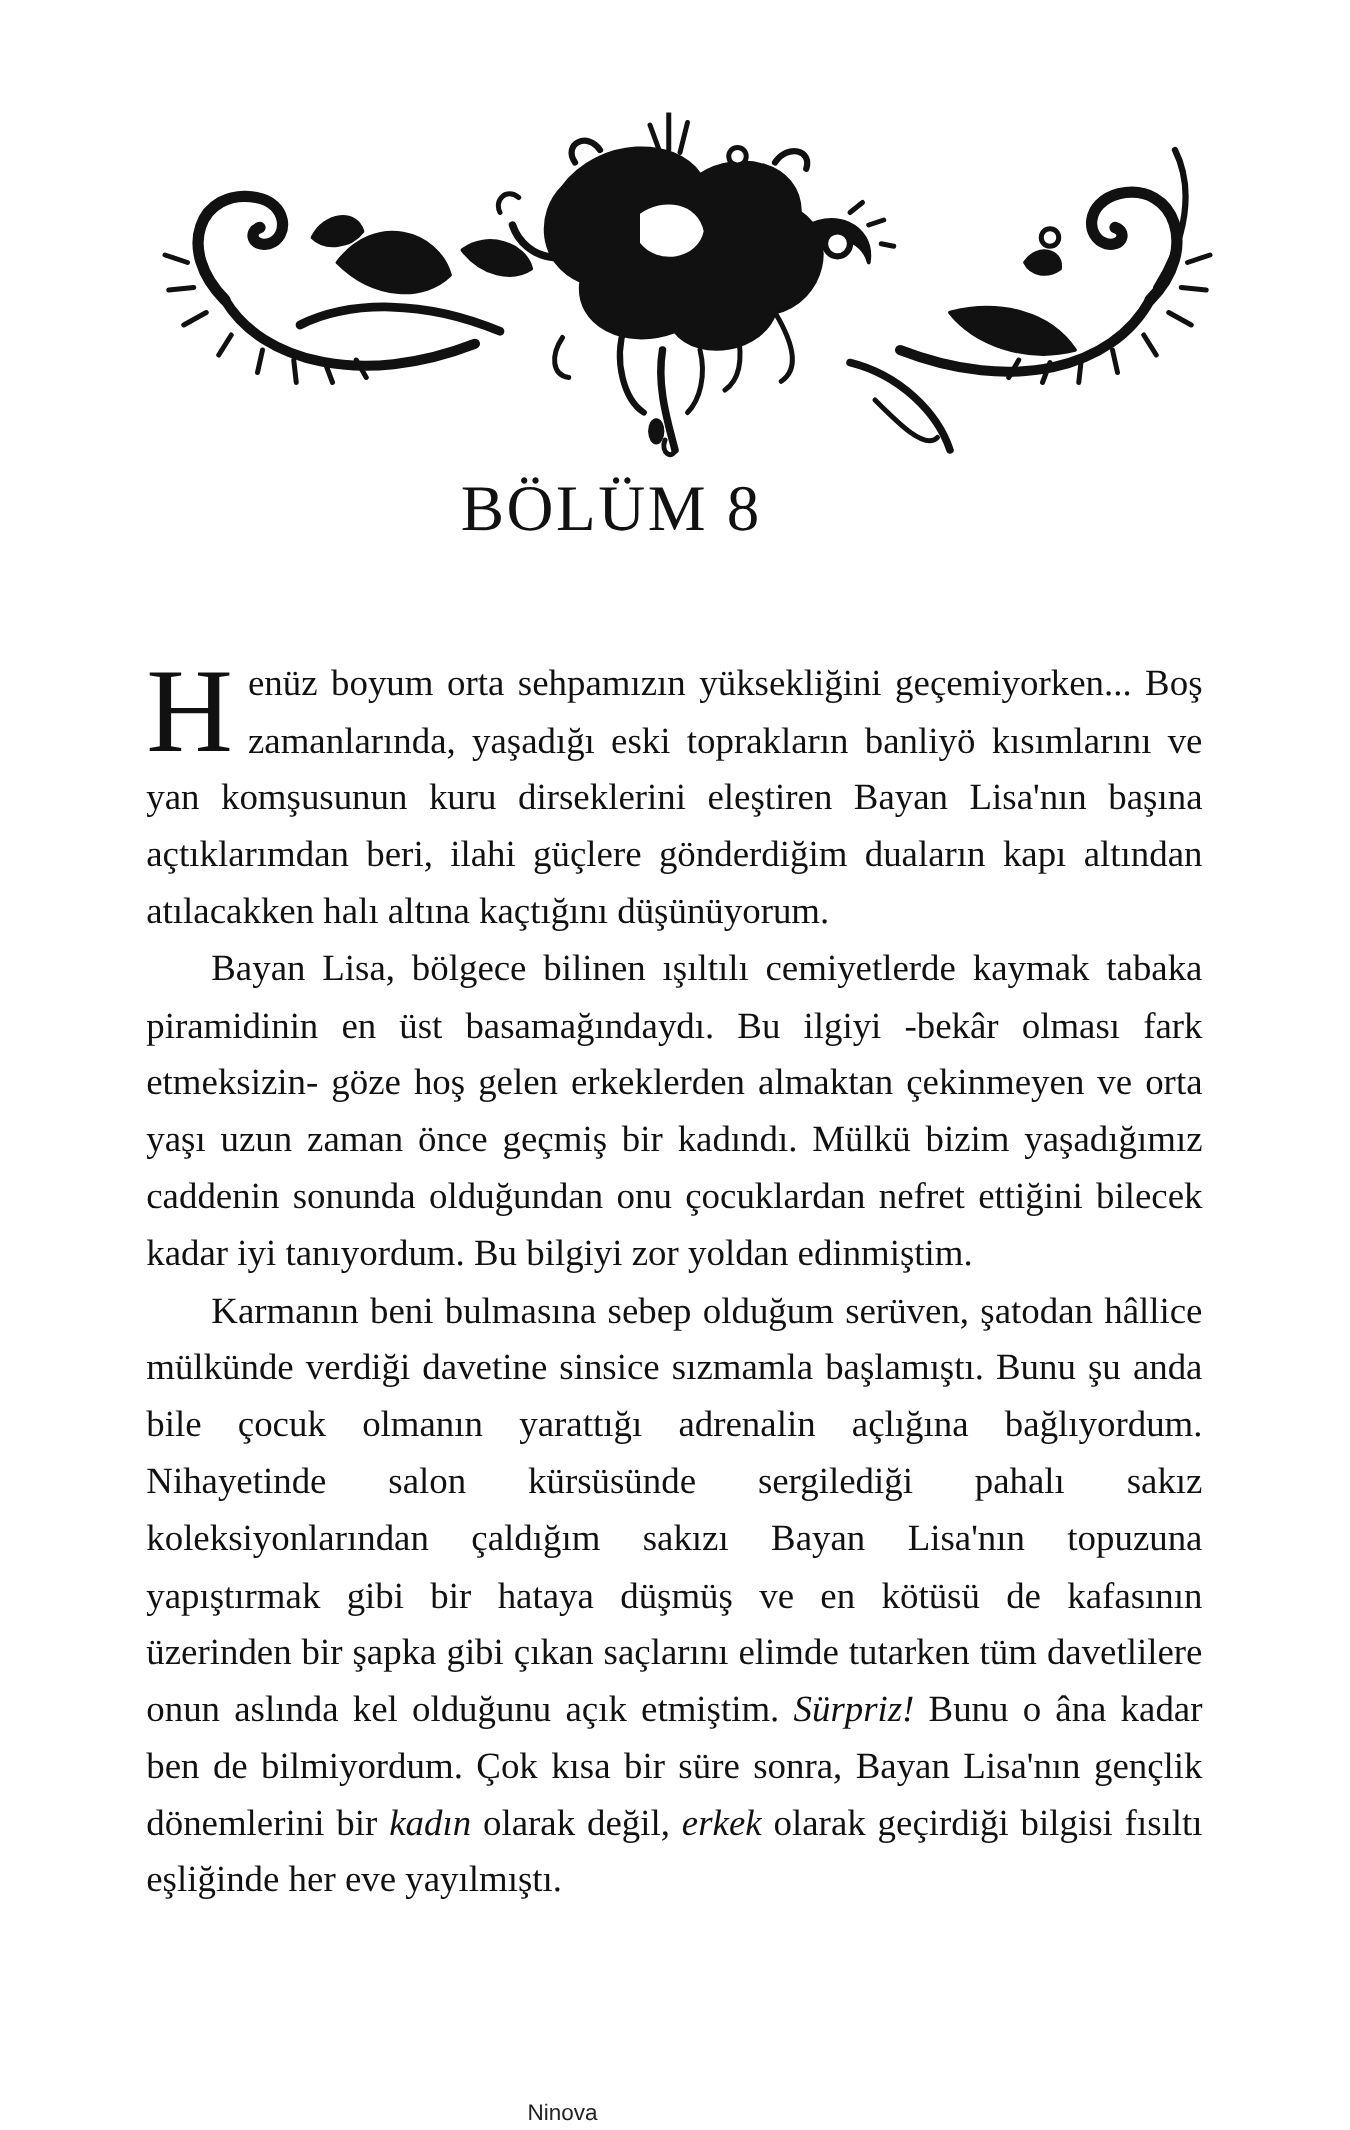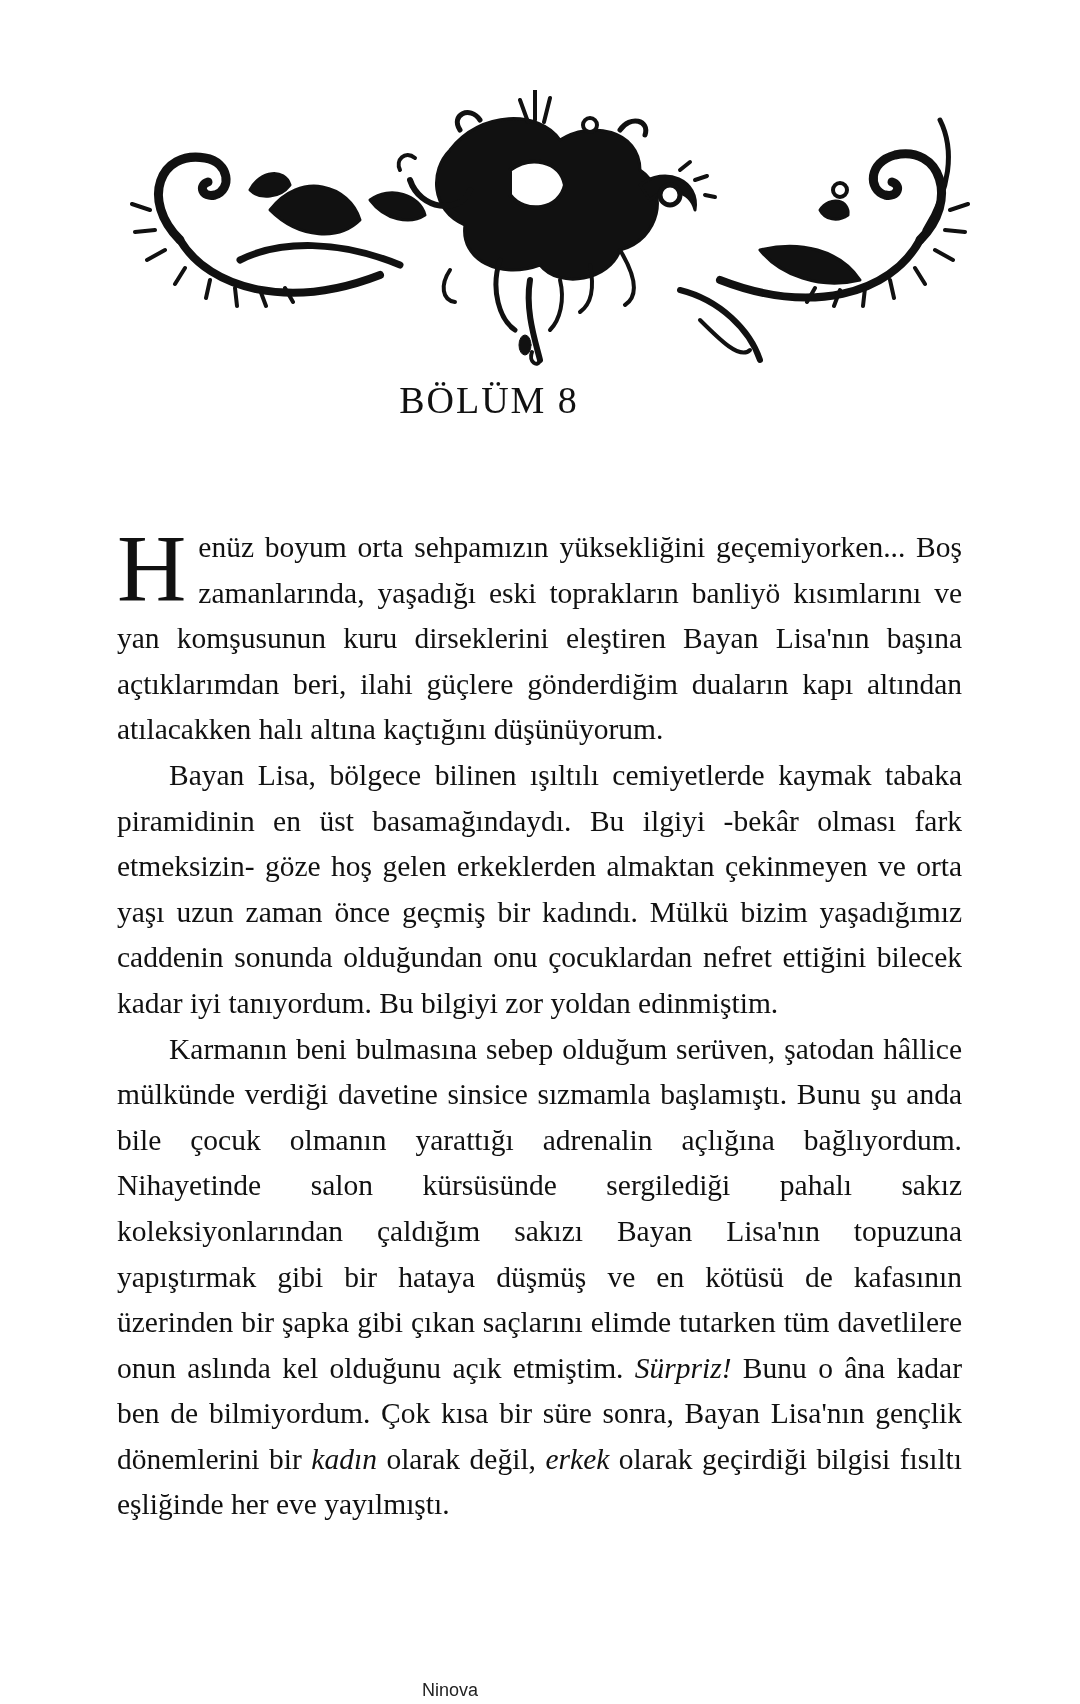--- a/index.html
+++ b/index.html
@@ -21,21 +21,21 @@
       top: 90px;
       width: 860px;
       height: 280px;
     }
     .chapter-title {
       position: absolute;
       left: 0;
       top: 378px;
       width: 978px;
       text-align: center;
-      font-size: 38px;
+      font-size: 52px;
       letter-spacing: 2px;
       font-family: "Liberation Serif", "DejaVu Serif", serif;
       color: #111;
     }
     .body-text {
       position: absolute;
       left: 117px;
       top: 525px;
       width: 845px;
       font-size: 29.5px;

